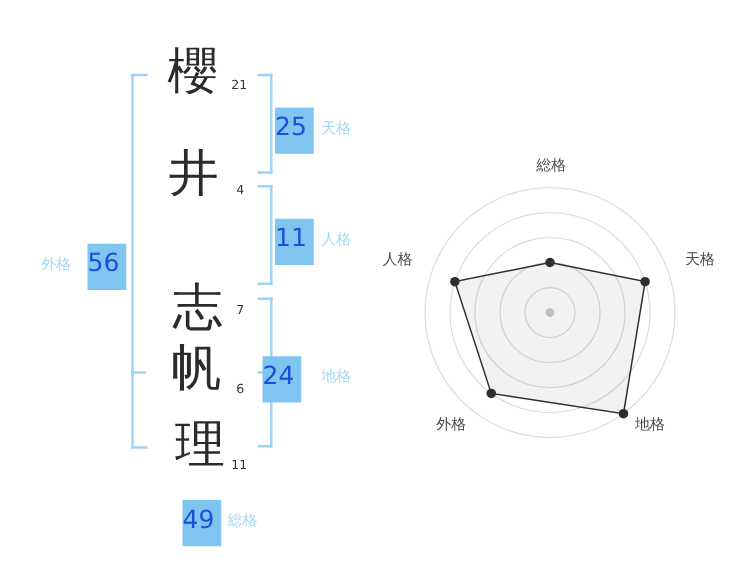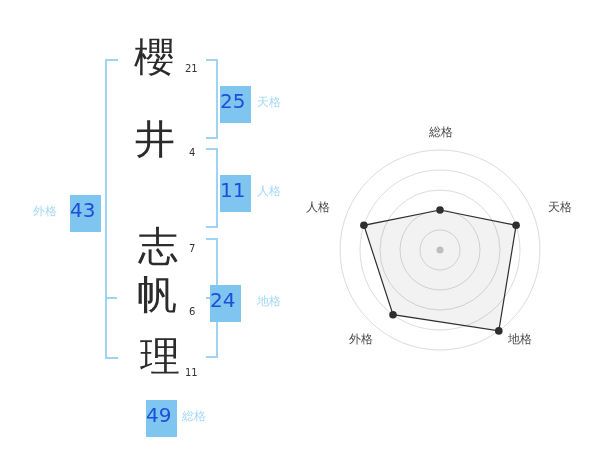--- a/index.html
+++ b/index.html
@@ -68,21 +68,21 @@
   <div class="kaku-box" style="left:220px;top:86px">25</div>
   <div class="kaku-label" style="left:257px;top:95px">天格</div>
 
   <div class="kaku-box" style="left:220px;top:175px">11</div>
   <div class="kaku-label" style="left:257px;top:184px">人格</div>
 
   <div class="kaku-box" style="left:210px;top:285px">24</div>
   <div class="kaku-label" style="left:257px;top:294px">地格</div>
 
   <div class="kaku-label" style="left:33px;top:204px">外格</div>
-  <div class="kaku-box" style="left:70px;top:195px">43</div>
+  <div class="kaku-box" style="left:70px;top:195px">56</div>
 
   <div class="kaku-box" style="left:146px;top:400px">49</div>
   <div class="kaku-label" style="left:182px;top:409px">総格</div>
 
   <svg class="abs" id="radar-svg" style="left:300px;top:95px" width="300" height="270" viewBox="0 0 300 270">
     <g id="radar-grid">
         <circle cx="140" cy="155" r="20" fill="none" stroke="#dcdcdc" stroke-width="1"></circle>
         <circle cx="140" cy="155" r="40" fill="none" stroke="#dcdcdc" stroke-width="1"></circle>
         <circle cx="140" cy="155" r="60" fill="none" stroke="#dcdcdc" stroke-width="1"></circle>
         <circle cx="140" cy="155" r="80" fill="none" stroke="#dcdcdc" stroke-width="1"></circle>

